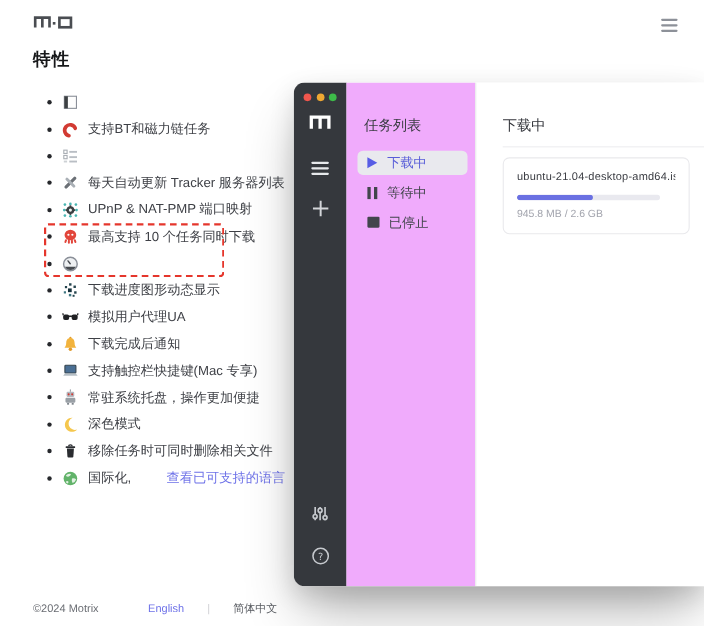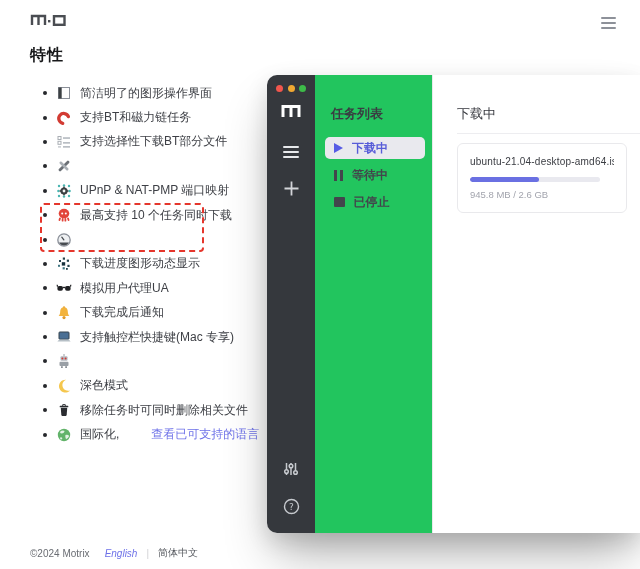--- a/index.html
+++ b/index.html
@@ -29,42 +29,42 @@
 
   .win-side { width:48px; background:#35383d; display:flex; flex-direction:column; align-items:center; padding:10px 0 14px; flex:none; }
   .tl-row { display:flex; gap:4.5px; align-self:flex-start; padding-left:9px; margin-bottom:11px; }
   .tl { width:7px; height:7px; border-radius:50%; }
   .side-menu { margin-top:24px; width:16px; }
   .side-menu i { display:block; height:2px; background:#e7e9ec; margin-bottom:3px; border-radius:1px; }
   .side-plus { margin-top:19px; }
   .side-spacer { flex:1; }
   .side-settings { margin-bottom:17px; }
 
-  .win-panel { width:117px; background:#22c55e; padding-top:30px; flex:none;font-weight:bold; }
+  .win-panel { width:117px; background:#f0abfc; padding-top:30px; flex:none; }
   .panel-title { font-size:13px; color:#3a3c42; margin:0 0 14px 16px; }
   .task-item { width:100px; height:22px; margin:0 7px 5px 10px; padding-left:9px;
     display:flex; align-items:center; gap:9px; border-radius:5px; font-size:12px; color:#42454c; cursor:default; }
   .task-item.active { background:#e9e9ee; color:#585dd8; }
   .tri { width:0; height:0; border-left:9px solid #575ce5; border-top:5.5px solid transparent; border-bottom:5.5px solid transparent; }
   .pause { display:flex; gap:2.5px; } .pause i { width:3.2px; height:11px; background:#42454c; display:block; }
   .stopsq { width:10.5px; height:10.5px; background:#42454c; border-radius:1px; }
 
   .win-main { flex:1; background:#fff; border-left:1px solid #e9e9eb; padding:30px 0 0 24px; }
   .main-title { font-size:13px; color:#33353b; }
   .main-sep { height:1px; background:#ededf0; margin-top:10px; }
   .task-card { margin-top:9px; width:170px; border:1px solid #e9e9ec; border-radius:6px; padding:12px; background:#fff; }
   .task-name { font-size:10px; color:#3a3c42; letter-spacing:.2px; white-space:nowrap; overflow:hidden; }
   .track { margin-top:10px; width:130px; height:5px; background:#e9e9ef; border-radius:3px; overflow:hidden; }
   .fill { display:block; height:100%; background:#6a70e2; border-radius:3px; }
   .task-size { margin-top:7px; font-size:9.5px; color:#a2a4ad; }
 
   
-  .footer { position:absolute; left:30px; top:546px; display:flex; align-items:center; gap:9px; font-size:10px; }
+  .footer { position:absolute; left:30px; top:546px; display:flex; align-items:center; gap:21px; font-size:10px; }
   .copyright { color:#6a6d73; }
-  .lang-en { color:#6e72e8; cursor:pointer; margin-left:6px;font-style:italic; }
+  .lang-en { color:#6e72e8; cursor:pointer; margin-left:24px; }
   .lang-sep { color:#d0d0d4; }
   .lang-zh { color:#55585e; cursor:pointer;font-family:Liberation Mono, monospace; }
 </style>
 </head>
 <body>
 
 <div class="brand">
   <svg width="38" height="16" viewBox="0 0 38 16">
     <path d="M2 13 V4 H15 V13 M8.5 4 V13" fill="none" stroke="#4a4d52" stroke-width="2.4"></path>
     <rect x="18" y="8" width="2.4" height="2.4" fill="#4a4d52"></rect>
@@ -81,21 +81,20 @@
   <h1>特性</h1>
   <ul>
     <li>
         <span class="dot"></span>
       <span class="fi">
           <svg width="16" height="16" viewBox="0 0 16 16">
             <rect x="2.5" y="2.5" width="11" height="11" fill="#fdfdfd" stroke="#8a8f98"></rect>
             <rect x="2.5" y="2.5" width="3.2" height="11" fill="#3c4043"></rect>
           </svg>
         </span>
-      <span>简洁明了的图形操作界面</span>
       </li>
     <li>
         <span class="dot"></span>
       <span class="fi">
           <svg width="16" height="16" viewBox="0 0 16 16">
             <g transform="rotate(-25 8 8)">
               <path d="M4.6 12.3 A5 5 0 1 1 12.6 8.6" stroke="#d23b33" stroke-width="3.3" fill="none" stroke-linecap="round"></path>
             </g>
           </svg>
         </span>
@@ -106,34 +105,34 @@
       <span class="fi">
           <svg width="16" height="16" viewBox="0 0 16 16">
             <rect x="2" y="2.5" width="3" height="3" fill="#fff" stroke="#a9aeb4"></rect>
             <rect x="7" y="3.2" width="7" height="1.7" fill="#b9bec4"></rect>
             <rect x="2" y="7.3" width="3" height="3" fill="#fff" stroke="#a9aeb4"></rect>
             <rect x="7" y="8" width="7" height="1.7" fill="#b9bec4"></rect>
             <rect x="2" y="12" width="3" height="1.7" fill="#cdd1d5"></rect>
             <rect x="7" y="12" width="7" height="1.7" fill="#b9bec4"></rect>
           </svg>
         </span>
-      <span>支持选择性下载BT部分文件</span>
       </li>
     <li>
         <span class="dot"></span>
       <span class="fi">
           <svg width="16" height="16" viewBox="0 0 16 16">
             <g transform="rotate(45 8 8)">
               <rect x="6.6" y="1" width="2.8" height="14" rx="1.2" fill="#6b7076"></rect>
             </g>
             <g transform="rotate(-45 8 8)">
               <rect x="6.7" y="2.2" width="2.6" height="11.6" rx="1.2" fill="#aab0b6"></rect>
             </g>
           </svg>
         </span>
+      <span>每天自动更新 Tracker 服务器列表</span>
       </li>
     <li>
         <span class="dot"></span>
       <span class="fi">
           <svg width="16" height="16" viewBox="0 0 16 16">
             <g fill="#49b6b2">
               <circle cx="3" cy="3" r="1.2"></circle>
               <circle cx="8" cy="2.4" r="1.2"></circle>
               <circle cx="13" cy="3" r="1.2"></circle>
               <circle cx="2.4" cy="8" r="1.2"></circle>
@@ -237,20 +236,21 @@
           <svg width="16" height="16" viewBox="0 0 16 16">
             <rect x="7.5" y="1" width="1" height="2.2" fill="#9aa0a6"></rect>
             <rect x="4.5" y="3.2" width="7" height="4.6" rx="1" fill="#b3b8bf"></rect>
             <circle cx="6.4" cy="5.5" r="0.95" fill="#d23b33"></circle>
             <circle cx="9.6" cy="5.5" r="0.95" fill="#d23b33"></circle>
             <rect x="3.5" y="8.7" width="9" height="4.4" rx="1" fill="#9aa0a6"></rect>
             <rect x="5" y="13.3" width="1.8" height="1.6" fill="#7f858c"></rect>
             <rect x="9.2" y="13.3" width="1.8" height="1.6" fill="#7f858c"></rect>
           </svg>
         </span>
+      <span>常驻系统托盘，操作更加便捷</span>
       </li>
     <li>
         <span class="dot"></span>
       <span class="fi">
           <svg width="16" height="16" viewBox="0 0 16 16">
             <path d="M10 1.8 A6.4 6.4 0 1 0 14.2 12.4 A5.2 5.2 0 0 1 10 1.8 Z" fill="#f5c74e"></path>
           </svg>
         </span>
       <span>深色模式</span>
       </li>

